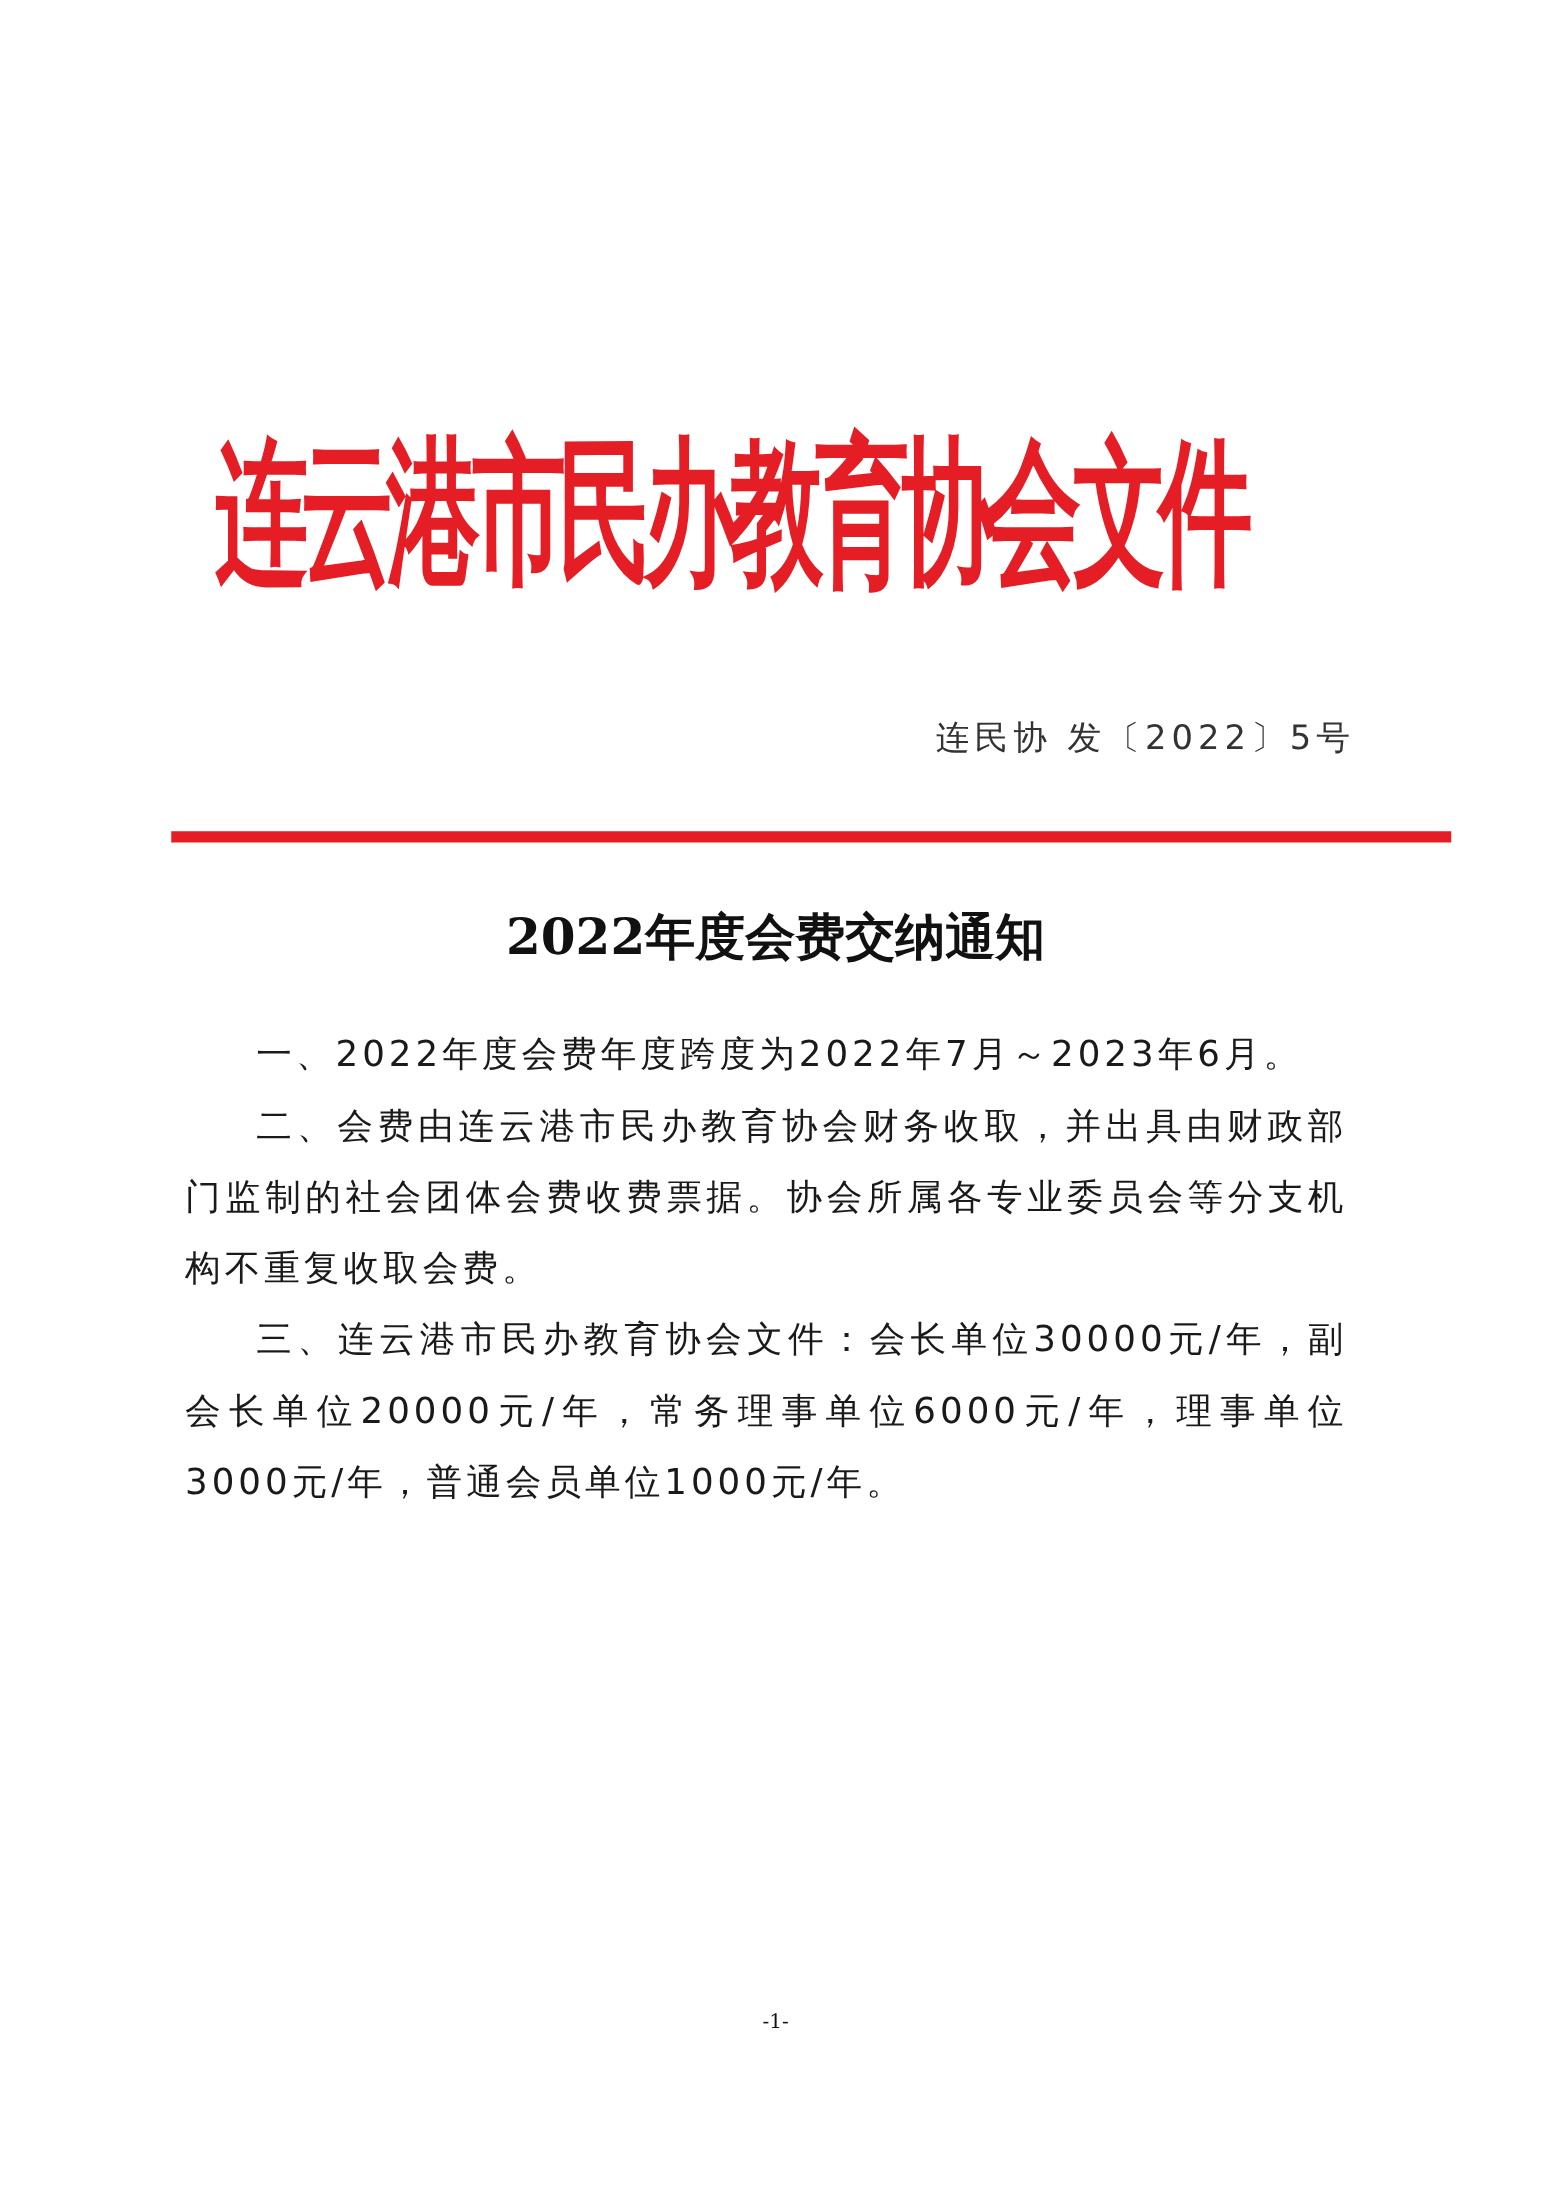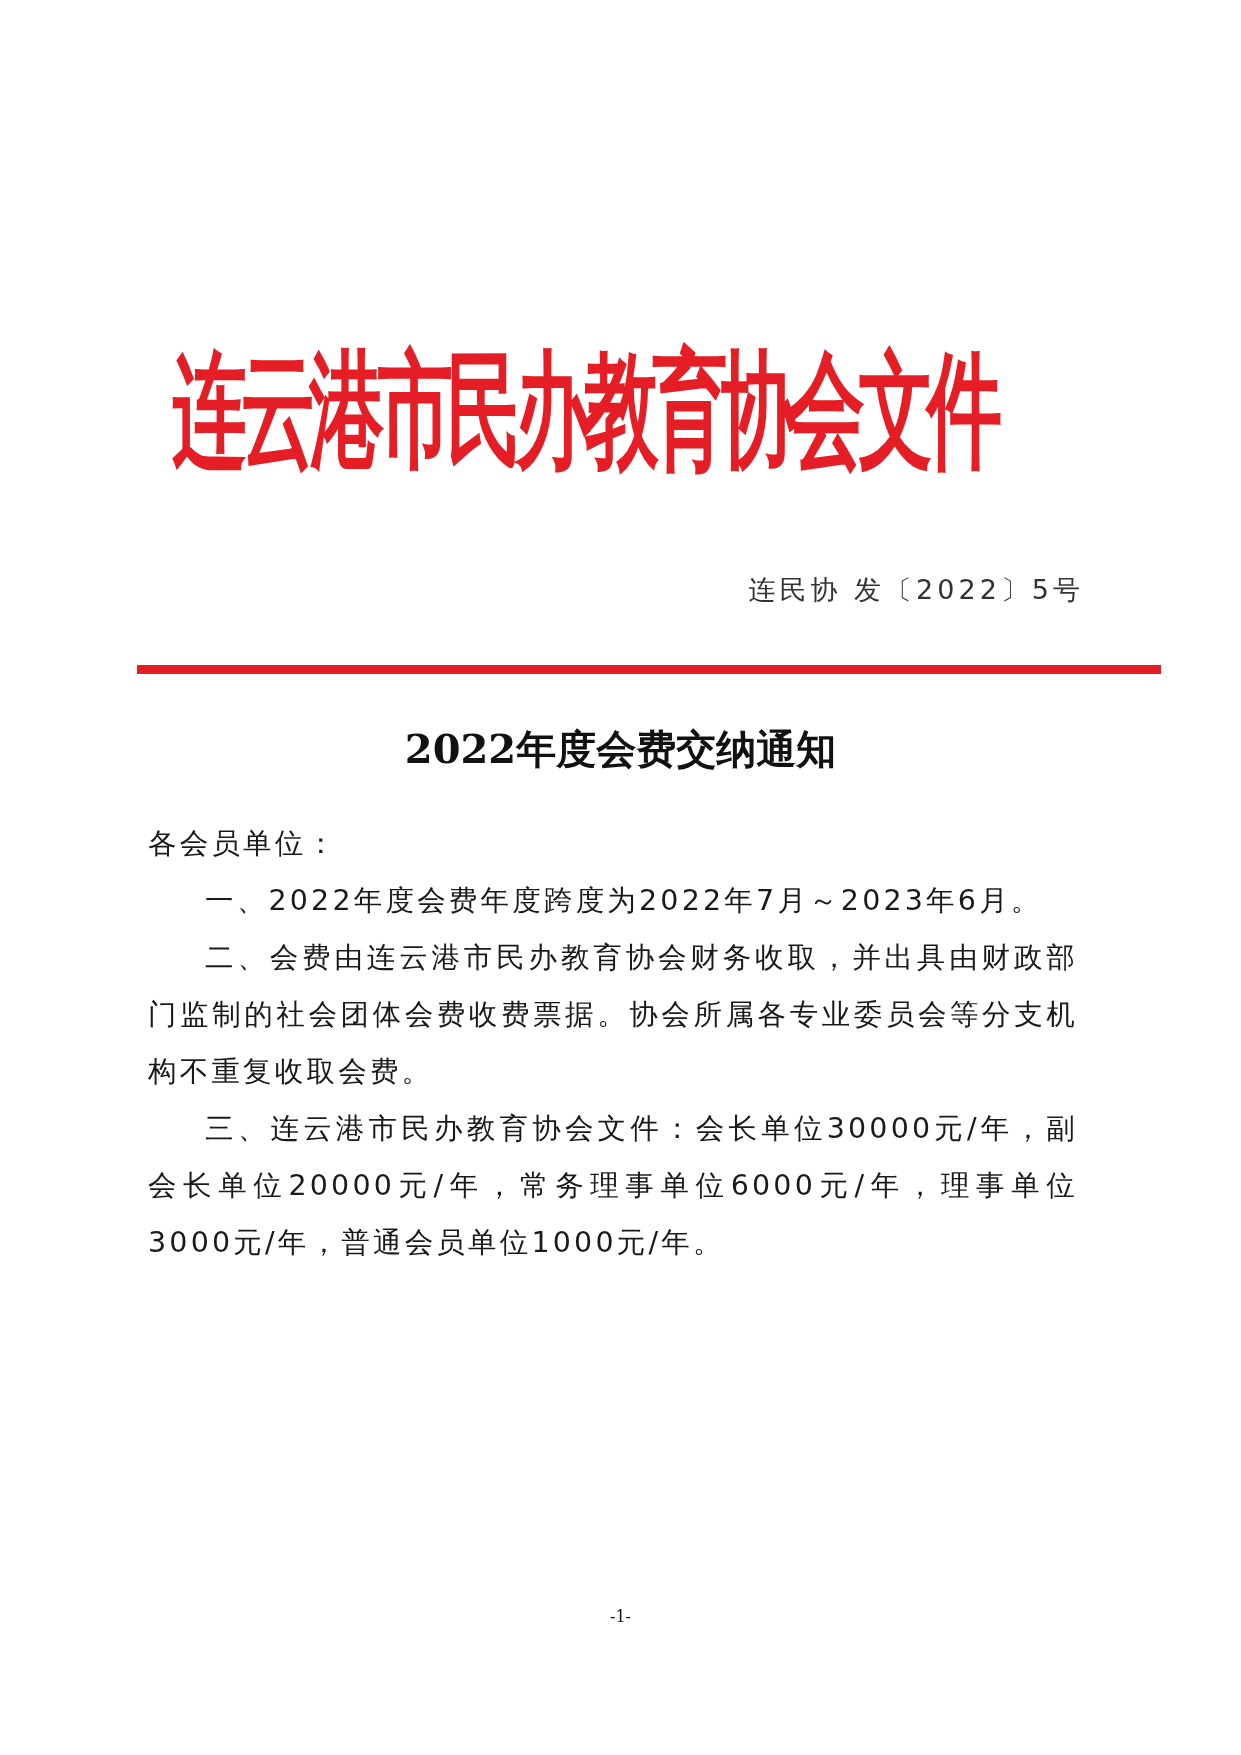--- a/index.html
+++ b/index.html
@@ -37,19 +37,18 @@
 
 <div class="header-title">连云港市民办教育协会文件</div>
 
 <div class="doc-number">连民协 发〔2022〕5号</div>
 
 <div class="red-rule"></div>
 
 <div class="notice-title">2022年度会费交纳通知</div>
 
 <div class="body-text">
-  <p>各会员单位：</p>
   <p class="indent">一、2022年度会费年度跨度为2022年7月～2023年6月。</p>
   <p class="indent">二、会费由连云港市民办教育协会财务收取，并出具由财政部门监制的社会团体会费收费票据。协会所属各专业委员会等分支机构不重复收取会费。</p>
   <p class="indent">三、连云港市民办教育协会文件：会长单位30000元/年，副会长单位20000元/年，常务理事单位6000元/年，理事单位3000元/年，普通会员单位1000元/年。</p>
 </div>
 
 <div class="page-number">-1-</div>
 
 </body></html>

